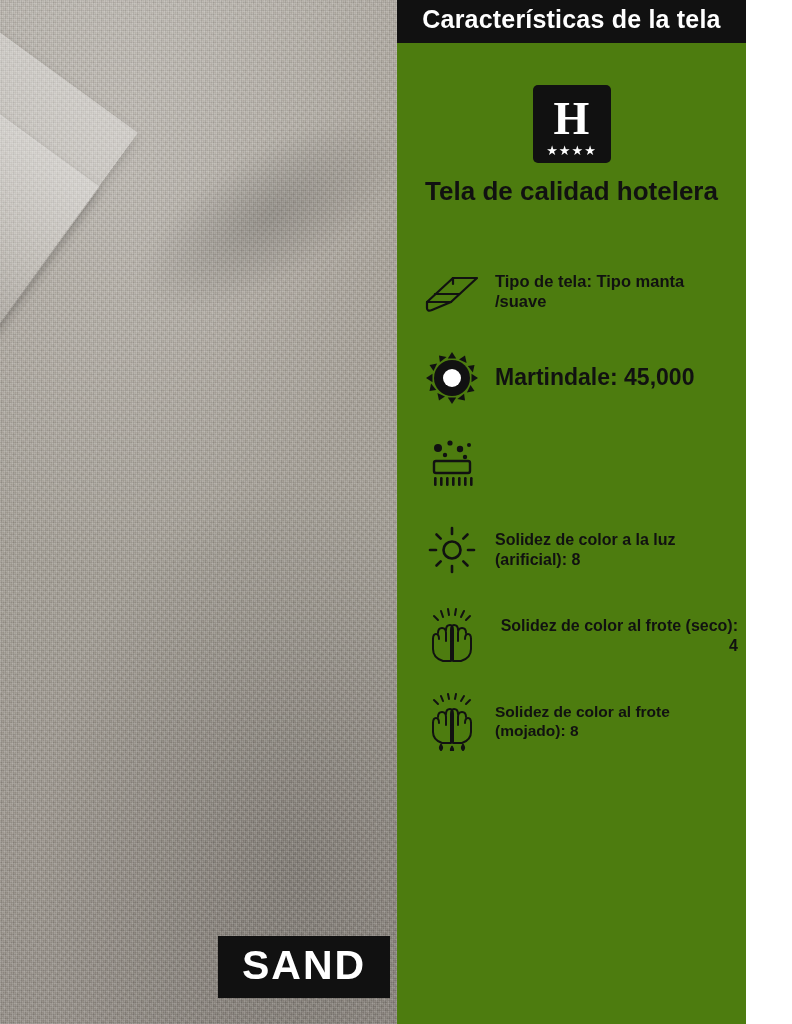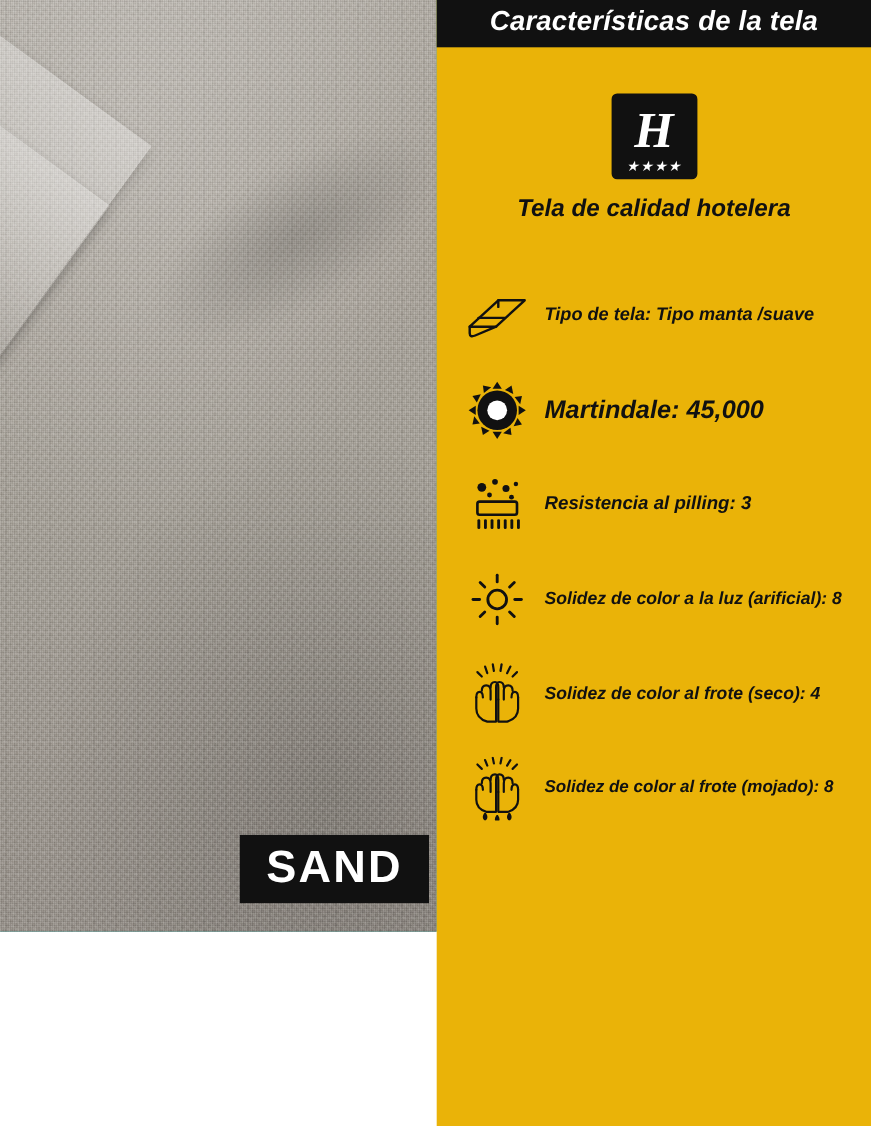--- a/index.html
+++ b/index.html
@@ -17,21 +17,21 @@
     position: relative;
     width: 792px;
     height: 1024px;
     display: flex;
   }
 
   
   .swatch {
     position: relative;
     width: 397px;
-    height: 847px;
+    height: 1024px;
     overflow: hidden;
     background: #0f766e;
   }
   .fabric-base {
     position: absolute;
     inset: 0;
     background:
       radial-gradient(ellipse 120% 70% at 30% 15%, rgba(255,255,255,0.22), rgba(255,255,255,0) 60%),
       radial-gradient(ellipse 100% 60% at 75% 85%, rgba(0,0,0,0.16), rgba(0,0,0,0) 65%),
       linear-gradient(176deg, #b3aea6 0%, #aaa49b 28%, #a5a097 55%, #9e9890 78%, #969089 100%);
@@ -96,24 +96,23 @@
     font-size: 41px;
     font-weight: bold;
     letter-spacing: 2px;
     padding: 9px 24px 12px 24px;
     line-height: 1;
   }
 
   
   .panel {
     position: relative;
-    width: 395px;
+    width: 349px;
     height: 1024px;
-    background: #eab308;
-    font-style: italic;
+    background: #4d7c0f;
   }
   .panel-title {
     background: #111111;
     color: #ffffff;
     font-size: 25px;
     font-weight: bold;
     text-align: center;
     padding: 6px 4px 9px 4px;
     line-height: 1.1;
     letter-spacing: 0.2px;
@@ -144,21 +143,21 @@
     left: 0;
     right: 0;
     bottom: 6px;
     color: #ffffff;
     font-size: 13px;
     letter-spacing: 1px;
     line-height: 1;
   }
   .hotel-caption {
     margin-top: 13px;
-    font-size: 22px;
+    font-size: 26px;
     font-weight: bold;
     color: #111111;
   }
 
   .spec-list {
     margin-top: 42px;
     padding: 0 8px 0 12px;
   }
   .spec-row {
     display: flex;
@@ -268,21 +267,20 @@
               <rect x="8" y="39" width="2.6" height="9" rx="1.2"></rect>
               <rect x="14" y="39" width="2.6" height="9" rx="1.2"></rect>
               <rect x="20" y="39" width="2.6" height="9" rx="1.2"></rect>
               <rect x="26" y="39" width="2.6" height="9" rx="1.2"></rect>
               <rect x="32" y="39" width="2.6" height="9" rx="1.2"></rect>
               <rect x="38" y="39" width="2.6" height="9" rx="1.2"></rect>
               <rect x="44" y="39" width="2.6" height="9" rx="1.2"></rect>
             </g>
           </svg>
         </div>
-        <div class="spec-text">Resistencia al pilling: 3</div>
       </div>
 
       <div class="spec-row r4">
         <div class="spec-icon">
           <svg width="48" height="48" viewBox="0 0 48 48" stroke="#111" stroke-width="2.6" stroke-linecap="round" fill="none">
             <circle cx="24" cy="24" r="8.5"></circle>
             <path d="M24 2 v6"></path>
             <path d="M24 40 v6"></path>
             <path d="M2 24 h6"></path>
             <path d="M40 24 h6"></path>

